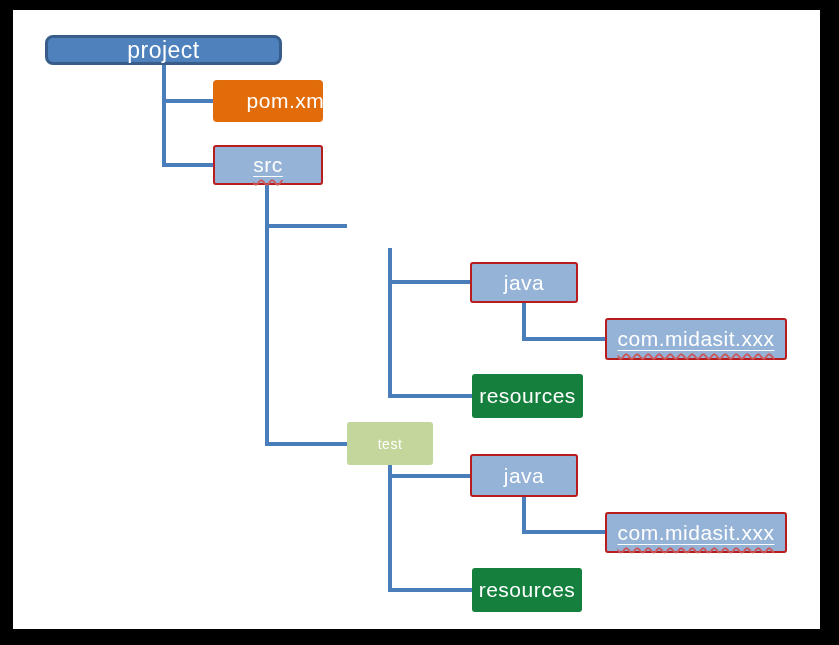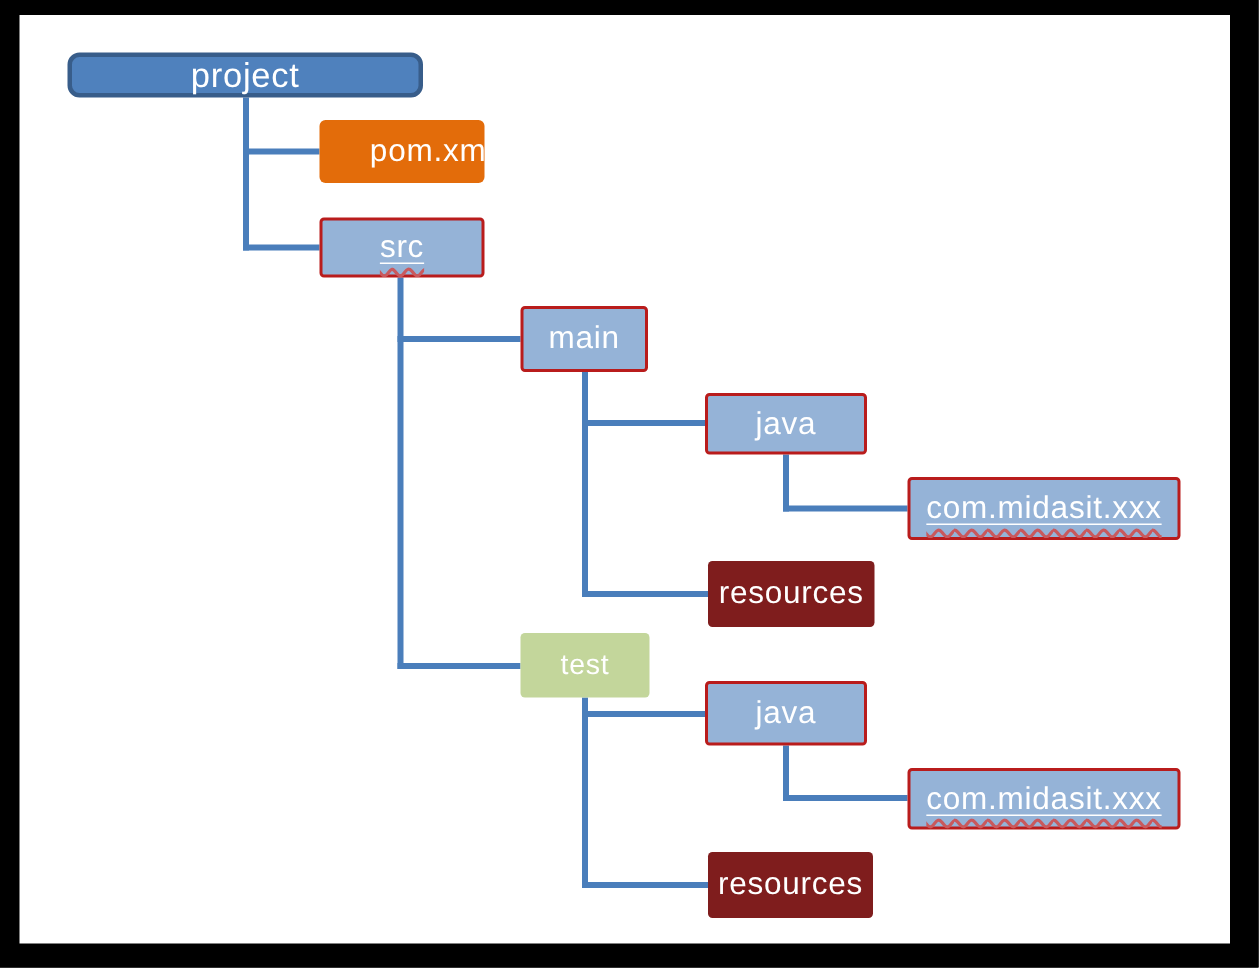--- a/index.html
+++ b/index.html
@@ -9,22 +9,22 @@
   }
   .canvas{position:absolute;left:13px;top:10px;width:807px;height:619px;background:#ffffff;}
   .line{position:absolute;background:#4a7ebb;}
   .node{
     position:absolute;display:flex;align-items:center;justify-content:center;
     color:#ffffff;box-sizing:border-box;letter-spacing:0.5px;
   }
   .node-root{background:#4f81bd;border:3px solid #385d8a;border-radius:8px;font-size:23px;justify-content:center;}
   .node-blue{background:#95b3d7;border:2px solid #b91c1c;border-radius:3px;font-size:21px;}
   .node-orange{background:#e36c0a;border-radius:4px;font-size:21px;}
-  .node-green{background:#c3d69b;border-radius:3px;font-size:19px;}
-  .node-pink{background:#7f1d1d;border-radius:3px;font-size:21px;text-align:right;}
+  .node-green{background:#c3d69b;border-radius:3px;font-size:14px;}
+  .node-pink{background:#15803d;border-radius:3px;font-size:21px;text-align:right;}
   .spell{
     text-decoration-line:underline;text-decoration-style:wavy;
     text-decoration-color:#c9595d;text-decoration-thickness:2px;text-underline-offset:7px;
   }
   .spell .wu{
     text-decoration-line:underline;text-decoration-style:solid;
     text-decoration-color:#ffffff;text-decoration-thickness:1px;text-underline-offset:4px;
   }
   
   .n-project{left:45px;top:35px;width:237px;height:30px;}
@@ -72,23 +72,20 @@
   </div>
 
   <div class="node node-orange n-pom">
     <span>pom.xml</span>
   </div>
 
   <div class="node node-blue n-src">
     <span class="spell"><span class="wu">src</span></span>
   </div>
 
-  <div class="node node-blue n-main">
-    <span>main</span>
-  </div>
 
   <div class="node node-blue n-java1">
     <span>java</span>
   </div>
 
   <div class="node node-blue n-com1">
     <span class="spell"><span class="wu">com.midasit.xxx</span></span>
   </div>
 
   <div class="node node-pink n-res1">

